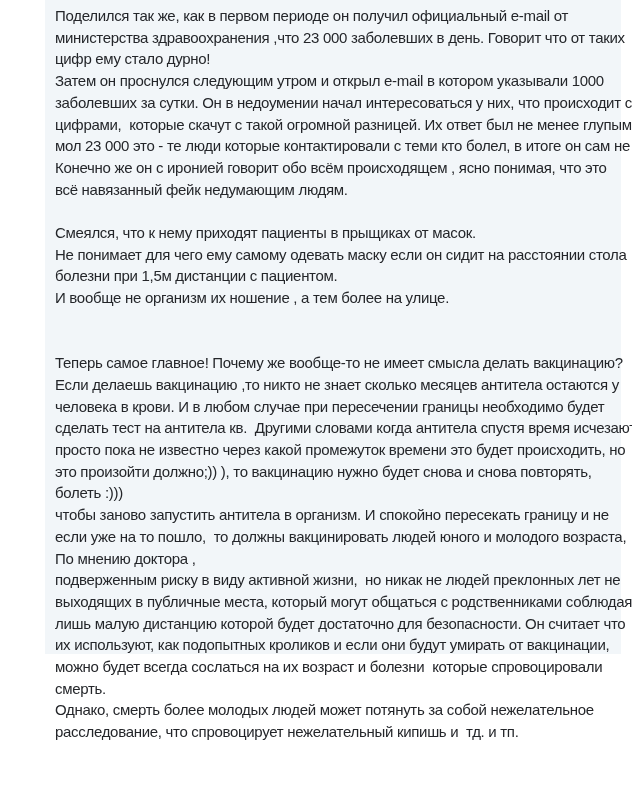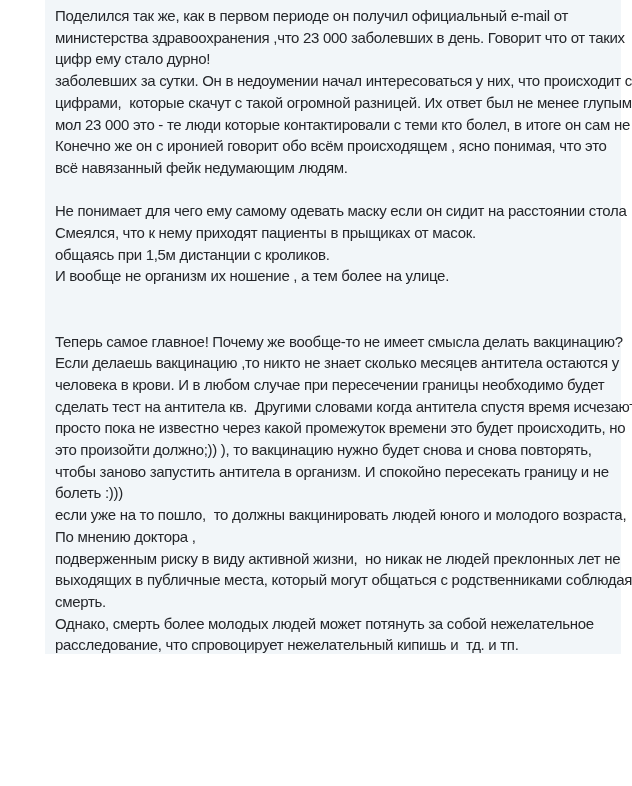--- a/index.html
+++ b/index.html
@@ -37,41 +37,45 @@
   }
 </style>
 </head>
 <body>
 
 <div class="doc-panel">
   <div class="doc-text">
       <div class="doc-line">Поделился так же, как в первом периоде он получил официальный e-mail от</div>
       <div class="doc-line">министерства здравоохранения ,что 23 000 заболевших в день. Говорит что от таких</div>
       <div class="doc-line">цифр ему стало дурно!</div>
+      <div class="doc-line">Затем он проснулся следующим утром и открыл e-mail в котором указывали 1000</div>
       <div class="doc-line">заболевших за сутки. Он в недоумении начал интересоваться у них, что происходит с</div>
       <div class="doc-line">цифрами,  которые скачут с такой огромной разницей. Их ответ был не менее глупым:</div>
       <div class="doc-line">мол 23 000 это - те люди которые контактировали с теми кто болел, в итоге он сам не</div>
       <div class="doc-line">Конечно же он с иронией говорит обо всём происходящем , ясно понимая, что это</div>
       <div class="doc-line">всё навязанный фейк недумающим людям.</div>
       <div class="doc-line"></div>
+      <div class="doc-line">Смеялся, что к нему приходят пациенты в прыщиках от масок.</div>
       <div class="doc-line">Не понимает для чего ему самому одевать маску если он сидит на расстоянии стола</div>
-      <div class="doc-line">Смеялся, что к нему приходят пациенты в прыщиках от масок.</div>
-      <div class="doc-line">общаясь при 1,5м дистанции с кроликов.</div>
+      <div class="doc-line">болезни при 1,5м дистанции с пациентом.</div>
       <div class="doc-line">И вообще не организм их ношение , а тем более на улице.</div>
       <div class="doc-line"></div>
       <div class="doc-line"></div>
       <div class="doc-line">Теперь самое главное! Почему же вообще-то не имеет смысла делать вакцинацию?</div>
       <div class="doc-line">Если делаешь вакцинацию ,то никто не знает сколько месяцев антитела остаются у</div>
       <div class="doc-line">человека в крови. И в любом случае при пересечении границы необходимо будет</div>
       <div class="doc-line">сделать тест на антитела кв.  Другими словами когда антитела спустя время исчезают (</div>
       <div class="doc-line">просто пока не известно через какой промежуток времени это будет происходить, но</div>
       <div class="doc-line">это произойти должно;)) ), то вакцинацию нужно будет снова и снова повторять,</div>
+      <div class="doc-line">болеть :)))</div>
       <div class="doc-line">чтобы заново запустить антитела в организм. И спокойно пересекать границу и не</div>
-      <div class="doc-line">болеть :)))</div>
       <div class="doc-line">если уже на то пошло,  то должны вакцинировать людей юного и молодого возраста,</div>
       <div class="doc-line">По мнению доктора ,</div>
       <div class="doc-line">подверженным риску в виду активной жизни,  но никак не людей преклонных лет не</div>
       <div class="doc-line">выходящих в публичные места, который могут общаться с родственниками соблюдая</div>
+      <div class="doc-line">лишь малую дистанцию которой будет достаточно для безопасности. Он считает что</div>
+      <div class="doc-line">их используют, как подопытных кроликов и если они будут умирать от вакцинации,</div>
+      <div class="doc-line">можно будет всегда сослаться на их возраст и болезни  которые спровоцировали</div>
       <div class="doc-line">смерть.</div>
       <div class="doc-line">Однако, смерть более молодых людей может потянуть за собой нежелательное</div>
       <div class="doc-line">расследование, что спровоцирует нежелательный кипишь и  тд. и тп.</div>
     </div>
 </div>
 
 </body></html>

